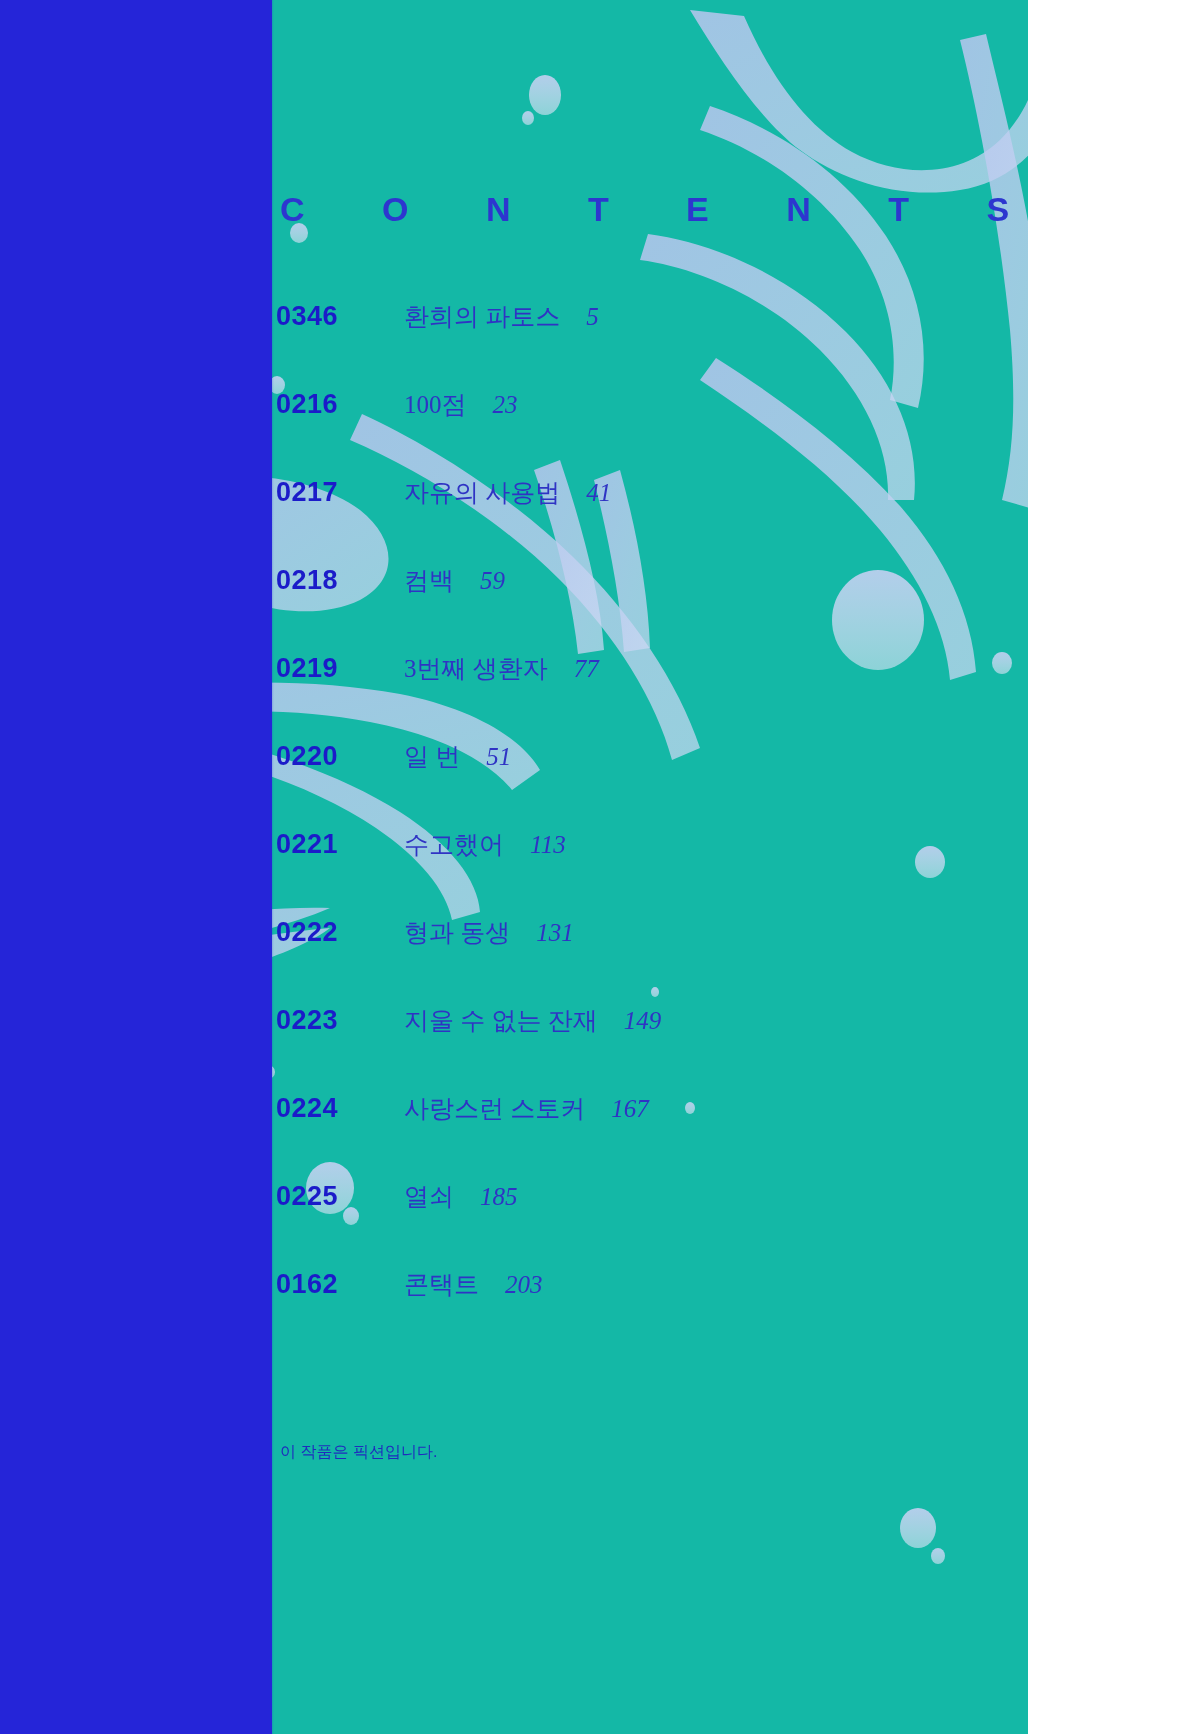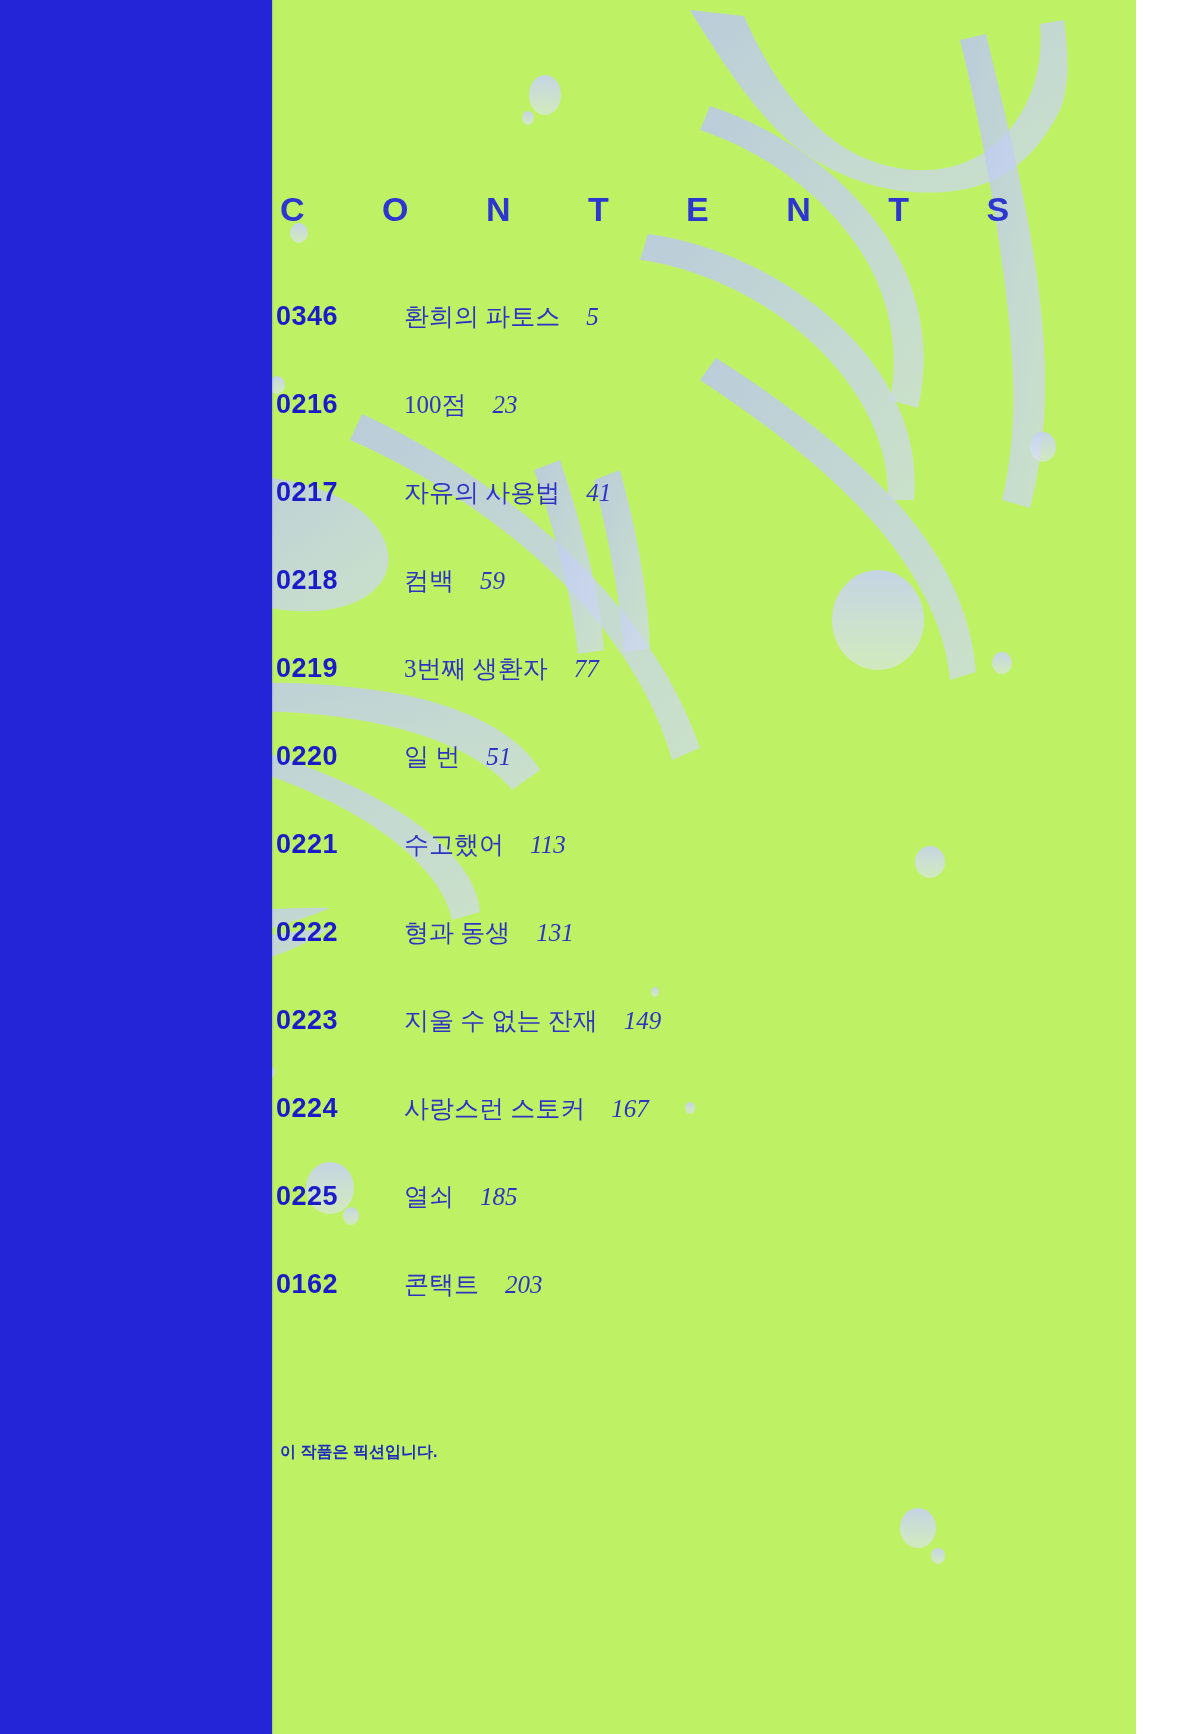--- a/index.html
+++ b/index.html
@@ -2,24 +2,24 @@
 <html><head>
 <meta charset="utf-8">
 <style>
   html, body {
     margin: 0;
     padding: 0;
     background: #ffffff;
   }
   .page {
     position: relative;
-    width: 1136px;
+    width: 1028px;
     height: 1734px;
     overflow: hidden;
-    background: #bef264;
+    background: #14b8a6;
     font-family: "Liberation Serif", serif;
   }
   
   .left-bar {
     position: absolute;
     left: 0;
     top: 0;
     width: 272px;
     height: 1734px;
     background: #2525d8;
@@ -95,21 +95,21 @@
     font-size: 25px;
     color: #2f33c4;
     padding-left: 26px;
   }
   .disclaimer {
     position: absolute;
     left: 8px;
     top: 1440px;
     width: 700px;
     font-family: "Liberation Sans", sans-serif;
-    font-weight: bold;
+    font-weight: normal;
     font-size: 16px;
     line-height: 1.55;
     color: #1f2bbe;
   }
   .disclaimer div { white-space: nowrap; }
 </style>
 </head>
 <body>
 
 <div class="page">

